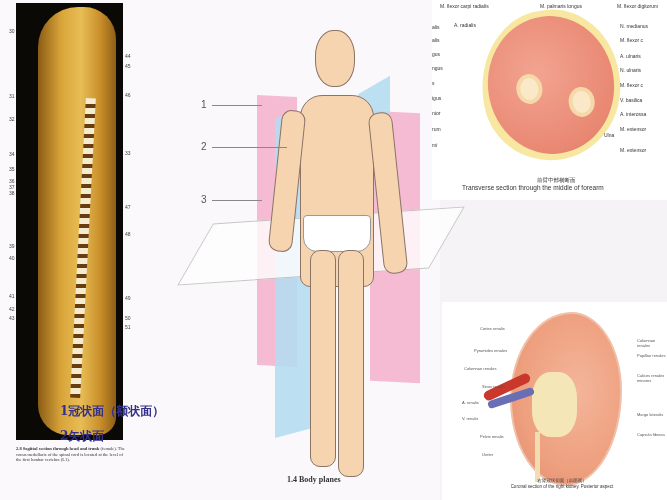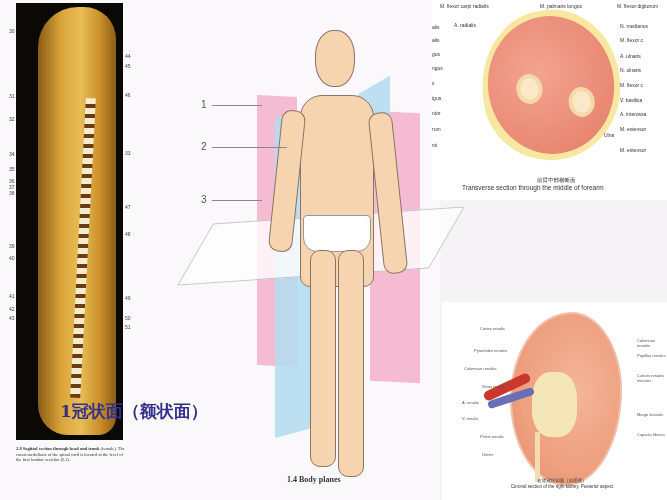--- a/index.html
+++ b/index.html
@@ -18,21 +18,21 @@
   
   #center{left:140px;top:0;width:300px;height:500px;background:#fbf8fb;}
   .plane-pink{position:absolute;background:#f4b5cf;opacity:.92;}
   .plane-blue{position:absolute;background:#b5dcef;opacity:.9;}
   .plane-white{position:absolute;background:#fff;border:1px solid #bbb;opacity:.8;}
   .skin{background:#f6d4b0;}
   .plane-label{position:absolute;font-size:10px;color:#555;}
   .plane-line{position:absolute;height:1px;background:#888;}
   .fig-cap{position:absolute;font-family:"Liberation Serif",serif;font-size:8px;font-weight:bold;color:#333;}
   
-  #legend{position:absolute;left:60px;top:399px;font-family:"DejaVu Serif",serif;font-size:17px;font-weight:bold;color:#33308a;line-height:25px;}
+  #legend{position:absolute;left:60px;top:399px;font-family:"DejaVu Serif",serif;font-size:12px;font-weight:bold;color:#33308a;line-height:25px;}
   
   #fore{left:432px;top:0;width:235px;height:200px;background:#fff;}
   #fore .section{position:absolute;left:50px;top:10px;width:138px;height:150px;border-radius:50% 48% 52% 50%/55% 50% 50% 45%;
      background:#f7e7a0;transform:rotate(-8deg);}
   #fore .muscle{position:absolute;left:6px;top:6px;right:6px;bottom:6px;border-radius:50%;
      background:radial-gradient(circle at 40% 40%,#f2a491,#e98873 70%,#dd7762);}
   #fore .bone{position:absolute;border-radius:50%;background:#fae8c8;border:4px solid #f5d9a9;}
   #fore .lbl{position:absolute;font-size:5px;color:#333;line-height:6px;white-space:nowrap;}
   #fore .cap-cn{position:absolute;left:105px;top:177px;font-size:5.5px;color:#333;}
   #fore .cap-en{position:absolute;left:30px;top:184px;font-size:6.5px;color:#333;}
@@ -108,20 +108,21 @@
   <span class="plane-label" style="left:61px;top:141px">2</span>
   <div class="plane-line" style="left:72px;top:147px;width:75px;"></div>
   <span class="plane-label" style="left:61px;top:194px">3</span>
   <div class="plane-line" style="left:72px;top:200px;width:50px;"></div>
 
   <span class="fig-cap" style="left:147px;top:475px">1.4   Body planes</span>
 </div>
 
 <div id="legend">
   <div>1冠状面（额状面）</div>
+  <div>2矢状面</div>
 </div>
 
 <div class="panel" id="fore">
   <div class="section">
     <div class="muscle">
       <div class="bone" style="left:28px;top:55px;width:18px;height:22px;"></div>
       <div class="bone" style="left:78px;top:75px;width:18px;height:22px;"></div>
     </div>
   </div>
   <span class="lbl" style="left:8px;top:3px">M. flexor carpi radialis</span>

